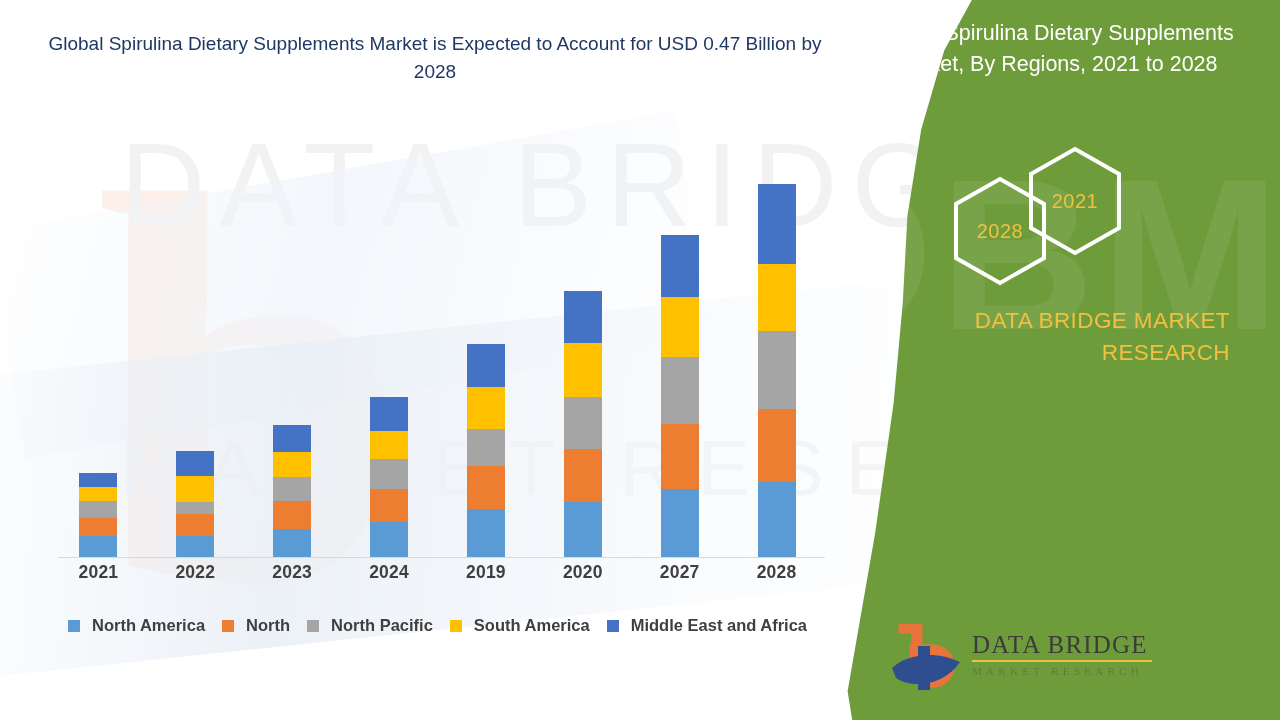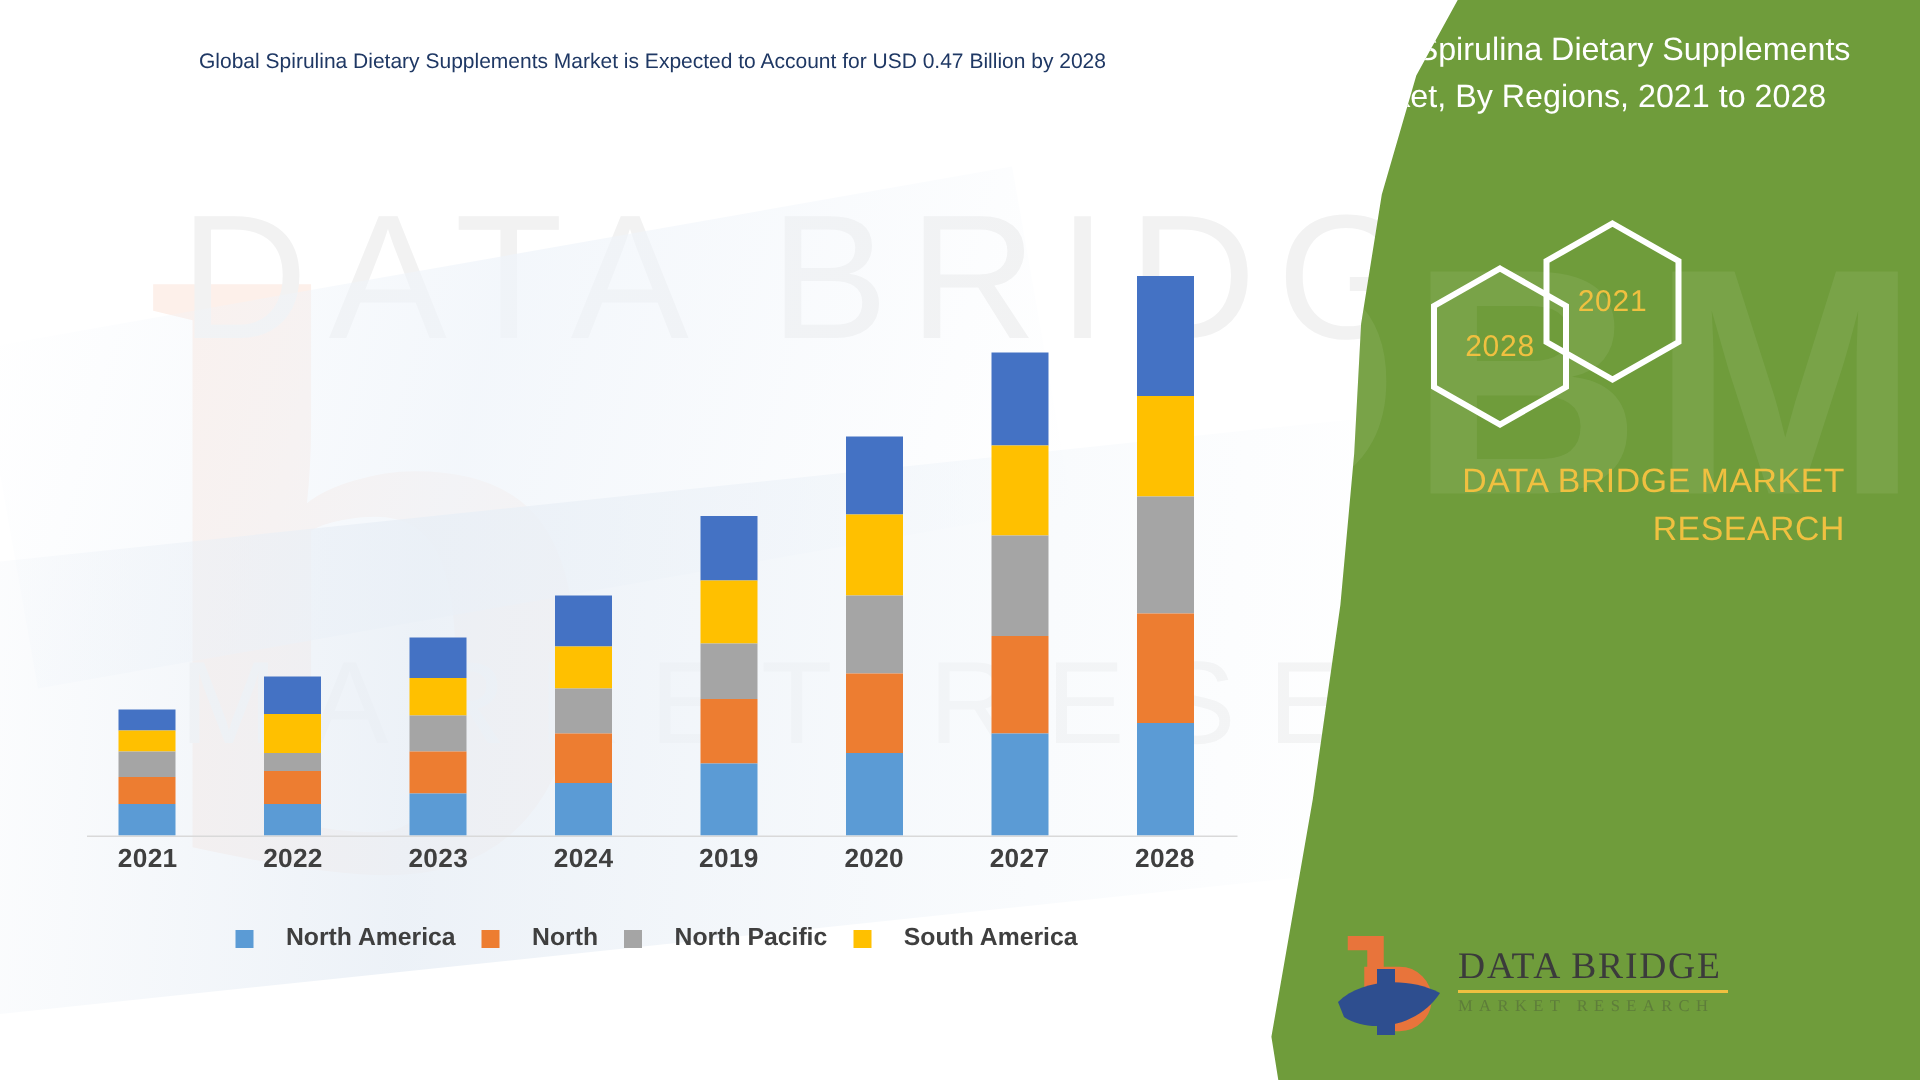--- a/index.html
+++ b/index.html
@@ -65,21 +65,21 @@
     transform: rotate(-10deg);
   }
 
   
   .headline {
     position: absolute;
     left: 40px; top: 30px;
     width: 790px;
     text-align: center;
     color: #1f3864;
-    font-size: 14px;
+    font-size: 19px;
     line-height: 1.45;
     font-weight: 400;
   }
 
   
   .chart {
     position: absolute;
     left: 50px; top: 150px;
     width: 775px; height: 410px;
   }
@@ -136,21 +136,21 @@
     left: 50px; top: 616px;
     width: 775px;
     display: flex;
     justify-content: center;
     align-items: center;
     gap: 17px;
   }
   .legend-item {
     display: flex;
     align-items: center;
-    gap: 22px;
+    gap: 12px;
   }
   .legend-swatch {
     width: 12px; height: 12px;
     flex: none;
   }
   .legend-label {
     font-size: 16.5px;
     font-weight: 700;
     color: #3f3f3f;
     white-space: nowrap;
@@ -371,20 +371,24 @@
         <span class="legend-swatch" style="background: rgb(237, 125, 49);"></span>
         <span class="legend-label">North</span>
       </div>
       <div class="legend-item">
         <span class="legend-swatch" style="background: rgb(165, 165, 165);"></span>
         <span class="legend-label">North Pacific</span>
       </div>
       <div class="legend-item">
         <span class="legend-swatch" style="background: rgb(255, 192, 0);"></span>
         <span class="legend-label">South America</span>
+      </div>
+      <div class="legend-item">
+        <span class="legend-swatch" style="background: rgb(68, 114, 196);"></span>
+        <span class="legend-label">Middle East and Africa</span>
       </div>
     </div>
 
   <div class="green-panel">
     <div class="panel-wm">DBMR</div>
     <div class="panel-title">Global Spirulina Dietary Supplements Market, By Regions, 2021 to 2028</div>
 
     <div class="hex-group">
       <div class="hex hex-2028">
         <svg width="100" height="112" viewBox="0 0 100 112" aria-hidden="true">

